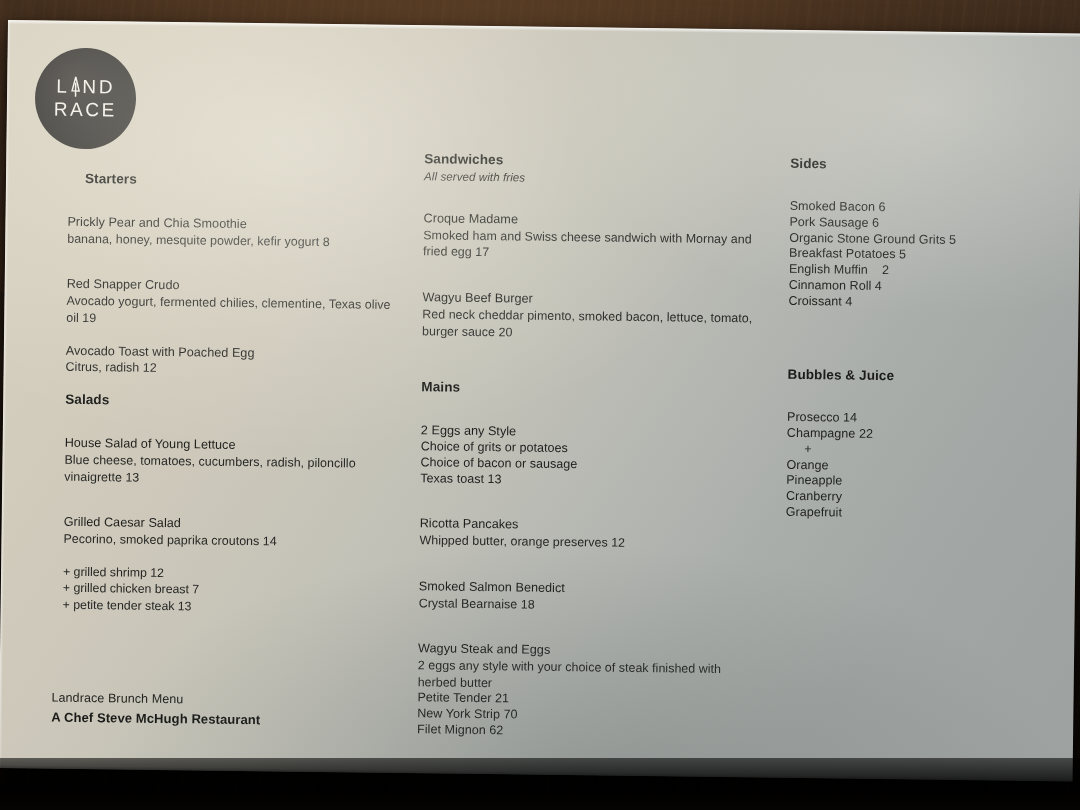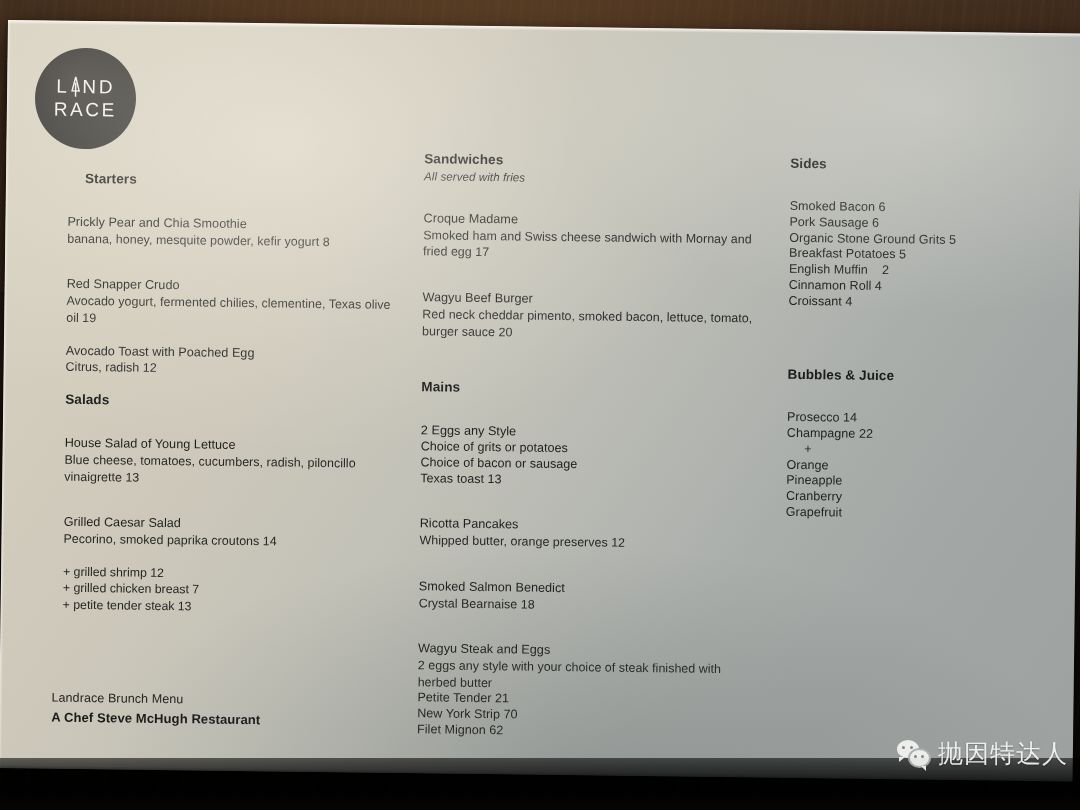--- a/index.html
+++ b/index.html
@@ -395,27 +395,14 @@
     <div class="footer">
       <div class="footer-line1">Landrace Brunch Menu</div>
       <div class="footer-line2">A Chef Steve McHugh Restaurant</div>
     </div>
 
     <div class="card-sheen"></div>
   </div>
 
   <div class="table-shadowband"></div>
 
-  <div class="watermark">
-    <div class="wm-logo">
-      <div class="wm-b1">
-        <span class="wm-dot d1"></span>
-          <span class="wm-dot d2"></span>
-      </div>
-      <div class="wm-b2">
-        <span class="wm-dot d1"></span>
-          <span class="wm-dot d2"></span>
-      </div>
-    </div>
-    <div class="wm-text">抛因特达人</div>
-  </div>
 
 </div>
 
 </body></html>

